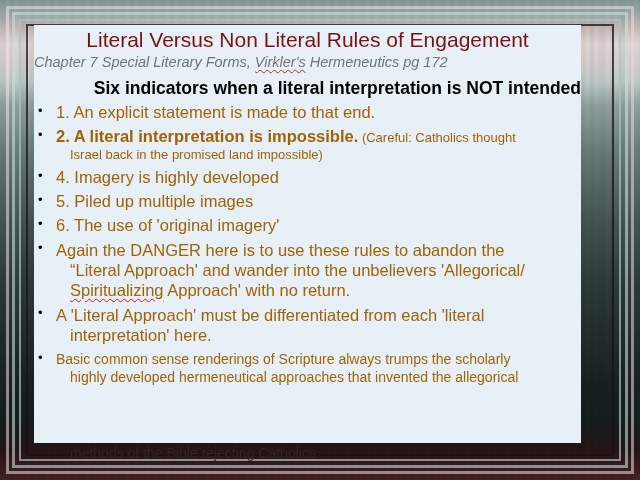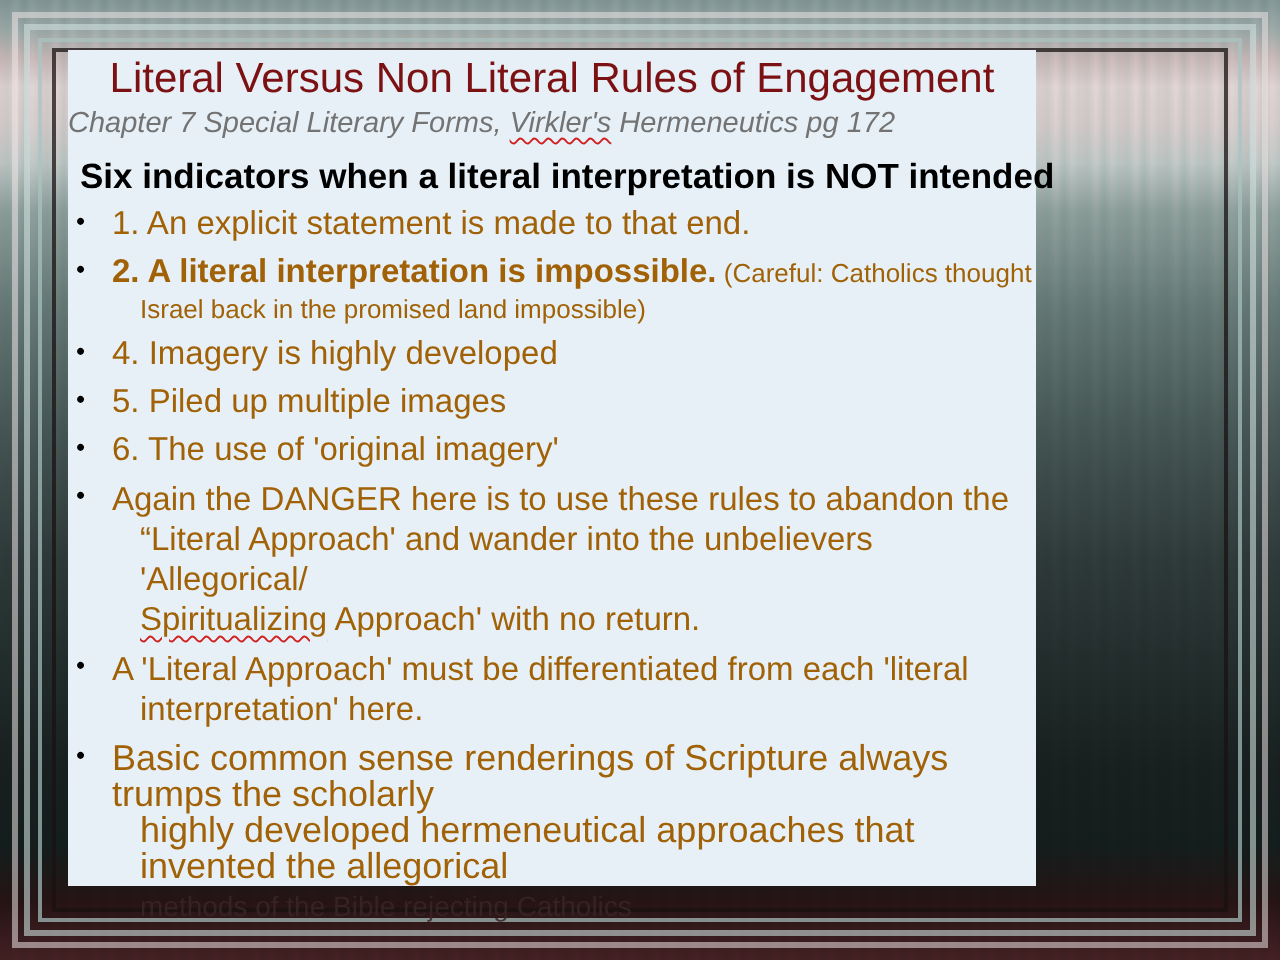--- a/index.html
+++ b/index.html
@@ -47,21 +47,21 @@
   
   .ring{position:absolute;pointer-events:none;}
   .r1{left:6px;top:6px;right:6px;bottom:6px;border:3px solid rgba(235,225,225,.55);}
   .r2{left:12px;top:12px;right:12px;bottom:12px;border:3px solid rgba(205,222,220,.60);}
   .r3{left:19px;top:19px;right:19px;bottom:19px;border:2px solid rgba(170,196,194,.70);}
   .r4{left:26px;top:24px;right:26px;bottom:24px;border:2px solid rgba(120,150,150,.75);}
   .ring.dark{border-color:rgba(25,18,18,.75);}
 
   
   #content{
-    position:absolute;left:34px;top:25px;width:484px;height:418px;
+    position:absolute;left:34px;top:25px;width:547px;height:418px;
     background:#e7f0f6;
     overflow:visible;
   }
 
   
   #title{
     text-align:center;color:#7c1113;
     font-size:21px;line-height:24px;letter-spacing:0;
     margin:3px 0 0 0;white-space:nowrap;
   }
@@ -89,21 +89,21 @@
     padding-left:22px;margin-top:5px;
   }
   ul#bullets>li:before{
     content:"\2022";position:absolute;left:4px;top:-1px;
     font-size:13px;color:#000;line-height:1.45;
   }
   li .main{font-size:16.5px;line-height:19px;}
   li .main.semi{font-weight:600;}
   li .note{font-size:13px;line-height:17px;}
   li.para .main{font-size:16.5px;line-height:20px;display:block;}
-  li.small .main{font-size:18px;line-height:18px;}
+  li.small .main{font-size:14px;line-height:18px;}
   .indent{display:block;padding-left:14px;}
 
   
   #overflow-line{
     position:absolute;left:34px;top:444px;width:573px;
     padding-left:36px;box-sizing:border-box;
     font-size:14px;line-height:18px;
     color:#3a2526;opacity:.85;
     white-space:nowrap;pointer-events:none;
   }

